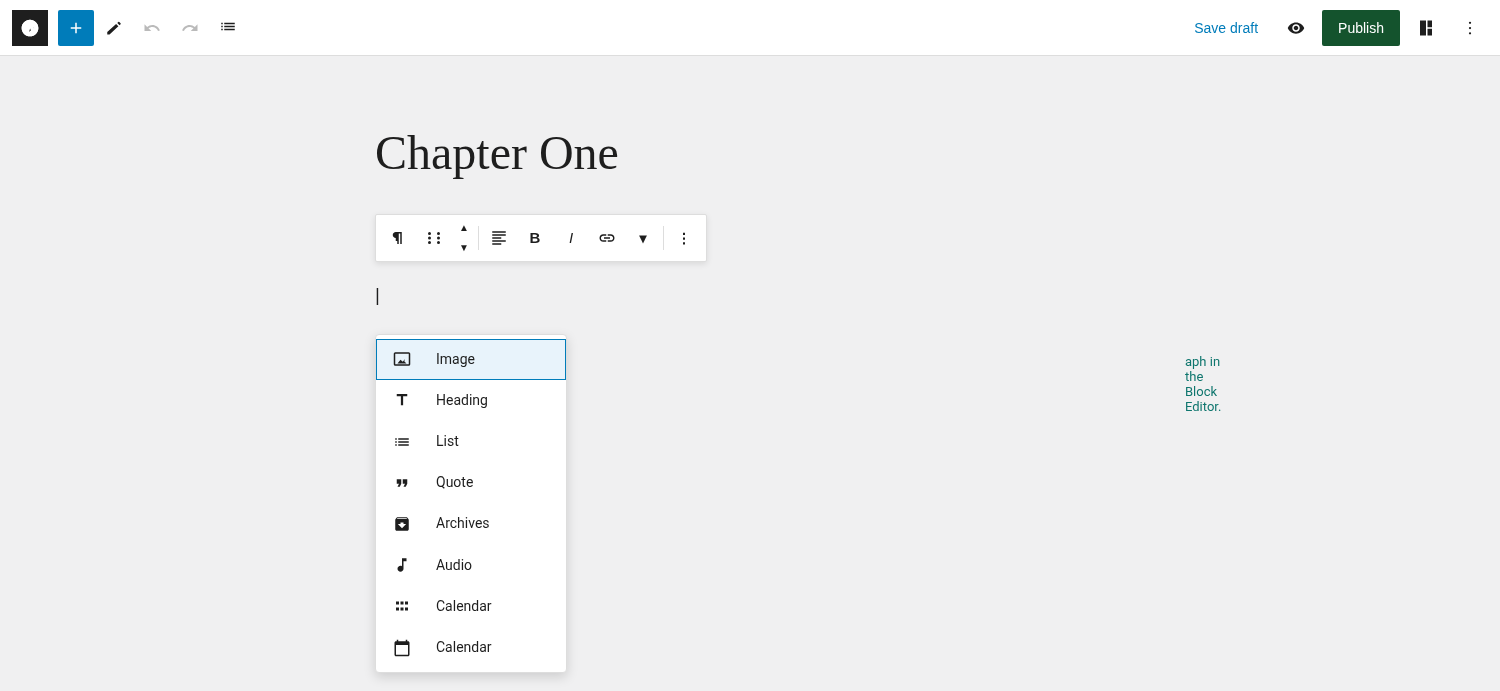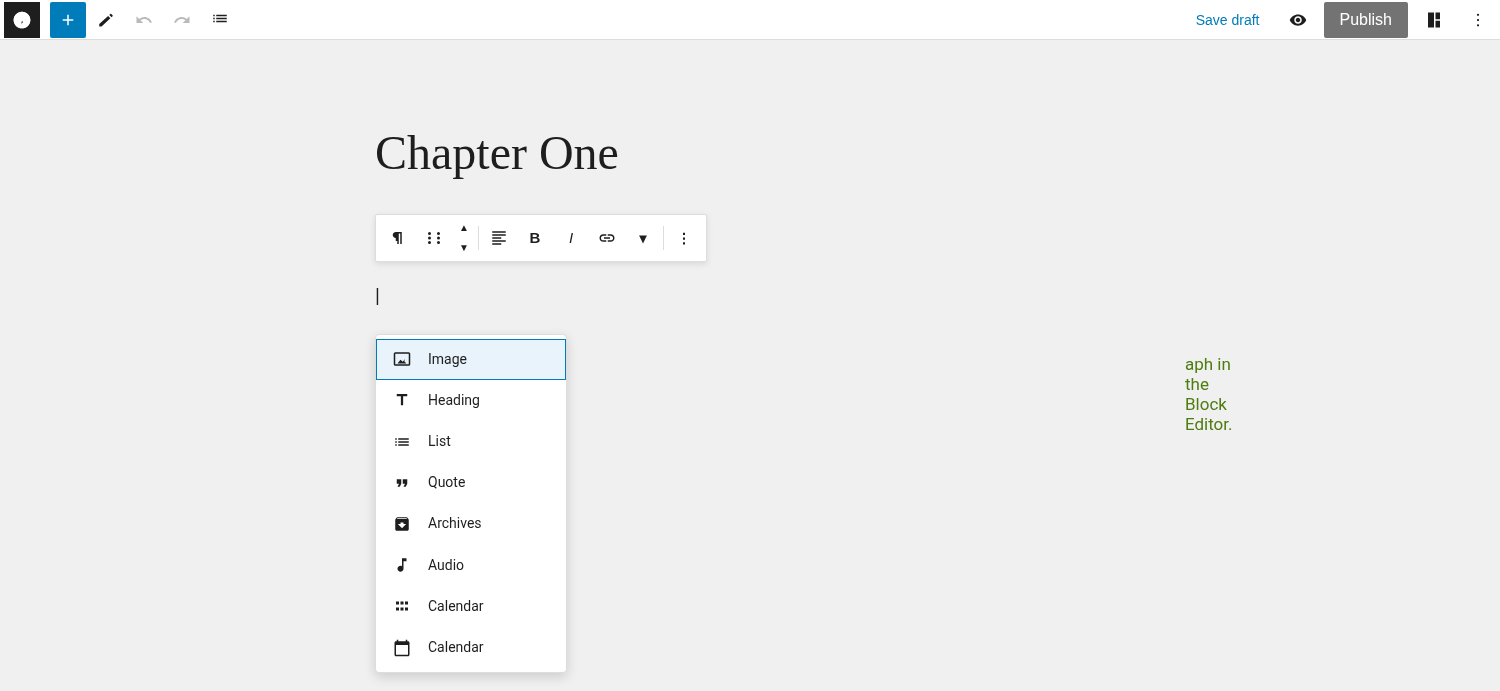--- a/index.html
+++ b/index.html
@@ -9,22 +9,22 @@
       min-height: 691px;
       overflow: hidden;
     }
 
     
     .toolbar {
       display: flex;
       align-items: center;
       background: #fff;
       border-bottom: 1px solid #ddd;
-      height: 40px;
-      padding: 0 4px;
+      height: 56px;
+      padding: 0 12px;
       position: fixed;
       top: 0;
       left: 0;
       right: 0;
       z-index: 100;
     }
 
     .wp-logo {
       width: 36px;
       height: 36px;
@@ -85,26 +85,26 @@
       background: transparent;
       border: none;
       color: #007cba;
       font-size: 14px;
       cursor: pointer;
       padding: 6px 12px;
       border-radius: 2px;
     }
 
     .publish-btn {
-      background: #737373;
+      background: #14532d;
       color: #fff;
       border: none;
       padding: 6px 16px;
       border-radius: 2px;
-      font-size: 16px;
+      font-size: 14px;
       font-weight: 500;
       cursor: pointer;
       height: 36px;
     }
 
     .toolbar-icon-btn {
       width: 36px;
       height: 36px;
       border: none;
       background: transparent;
@@ -202,21 +202,21 @@
       border-radius: 4px;
       box-shadow: 0 4px 12px rgba(0,0,0,0.15);
       width: 192px;
       z-index: 200;
       padding: 4px 0;
     }
 
     .dropdown-item {
       display: flex;
       align-items: center;
-      gap: 16px;
+      gap: 24px;
       padding: 8px 16px;
       cursor: pointer;
       font-size: 14px;
       color: #1e1e1e;
       background: transparent;
       border: none;
       width: 100%;
       text-align: right;
     }
 
@@ -436,16 +436,16 @@
           <div class="dropdown-icon">
             <svg width="18" height="18" viewBox="0 0 24 24" fill="currentColor">
               <path d="M20 3h-1V1h-2v2H7V1H5v2H4c-1.1 0-2 .9-2 2v16c0 1.1.9 2 2 2h16c1.1 0 2-.9 2-2V5c0-1.1-.9-2-2-2zm0 18H4V8h16v13z"></path>
             </svg>
           </div>
           <span class="dropdown-label">Calendar</span>
         </div>
       </div>
     </div>
 
-    <div style="position:absolute;top:230px;left:810px;font-size:17px;color:#4d7c0f;">aph in the Block Editor.</div>
+    <div style="position:absolute;top:230px;left:810px;font-size:13px;color:#0f766e;">aph in the Block Editor.</div>
 
   </div>
 </div>
 
 </body></html>

